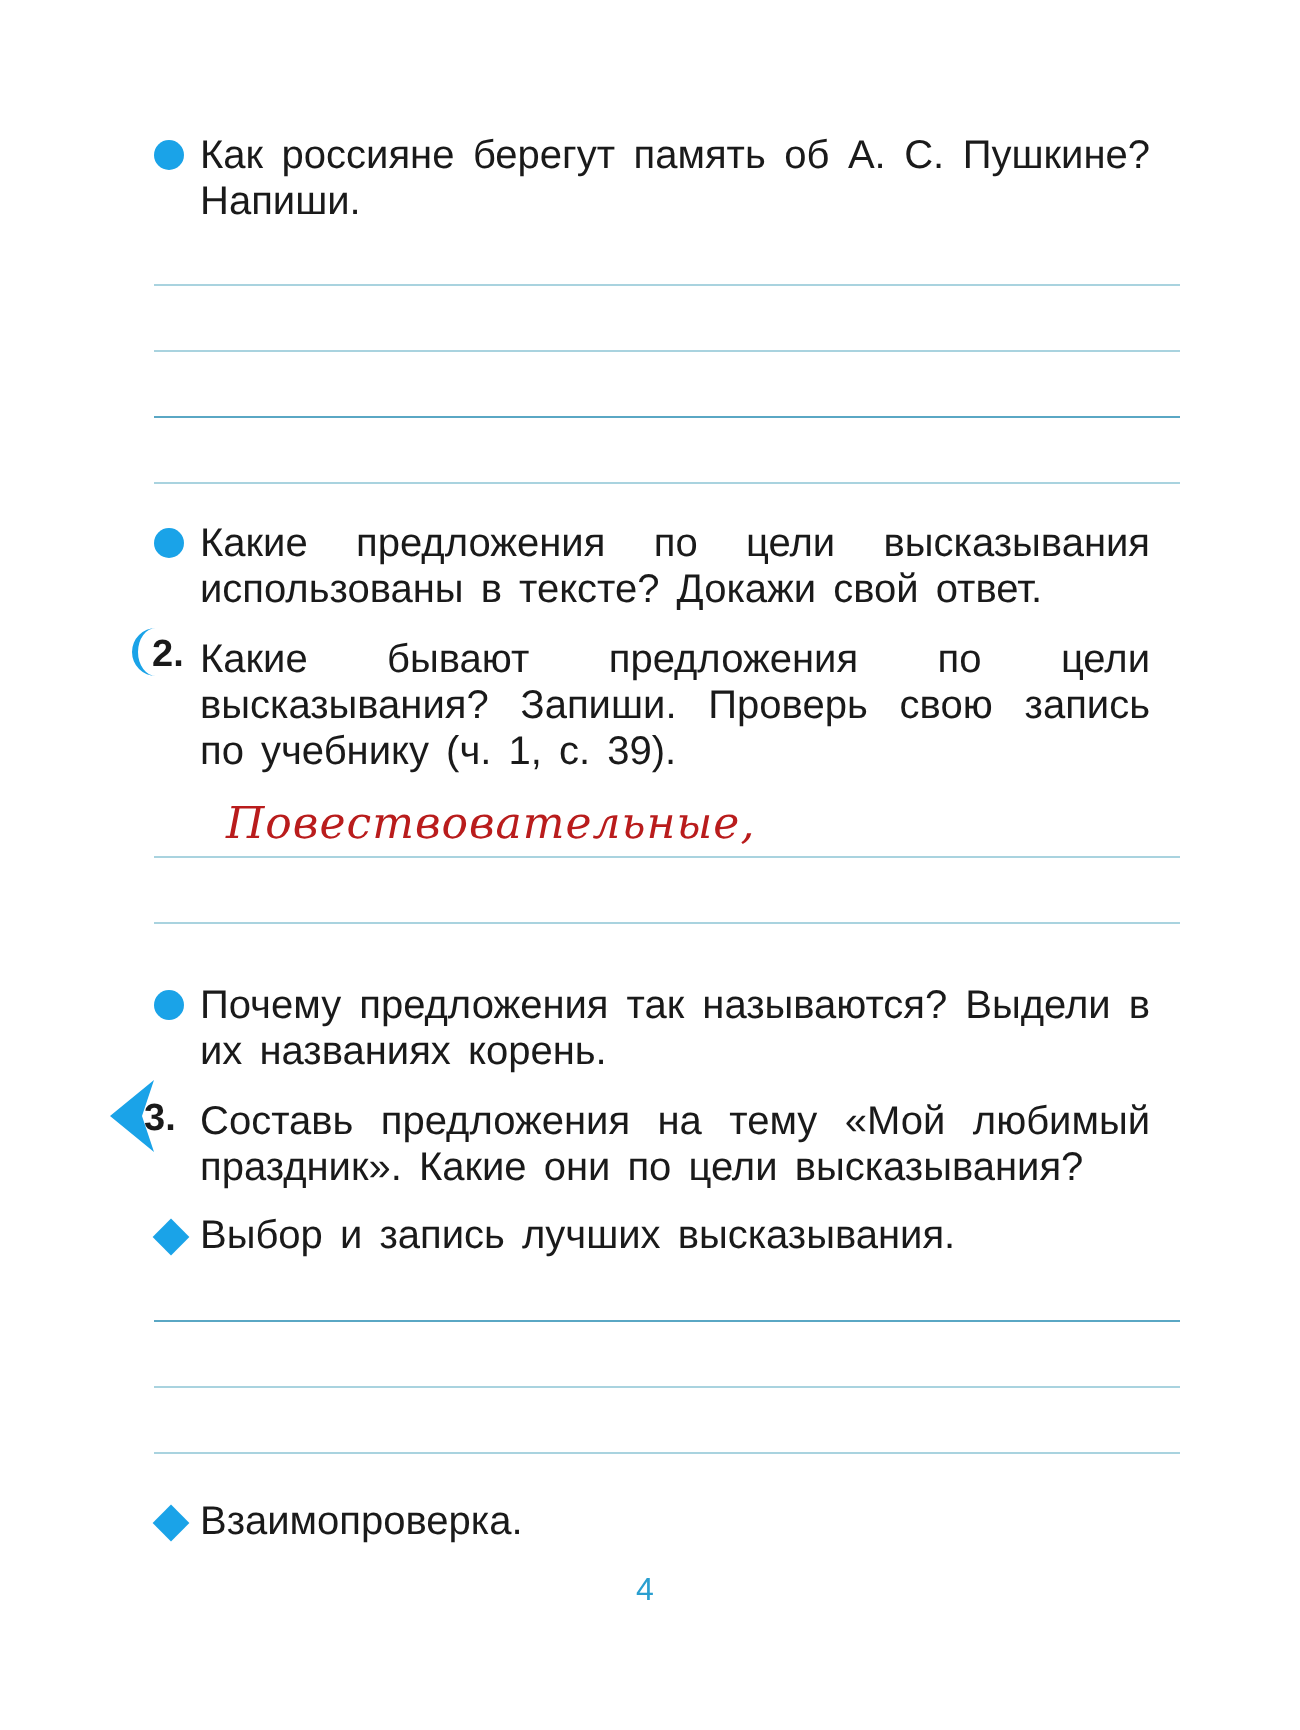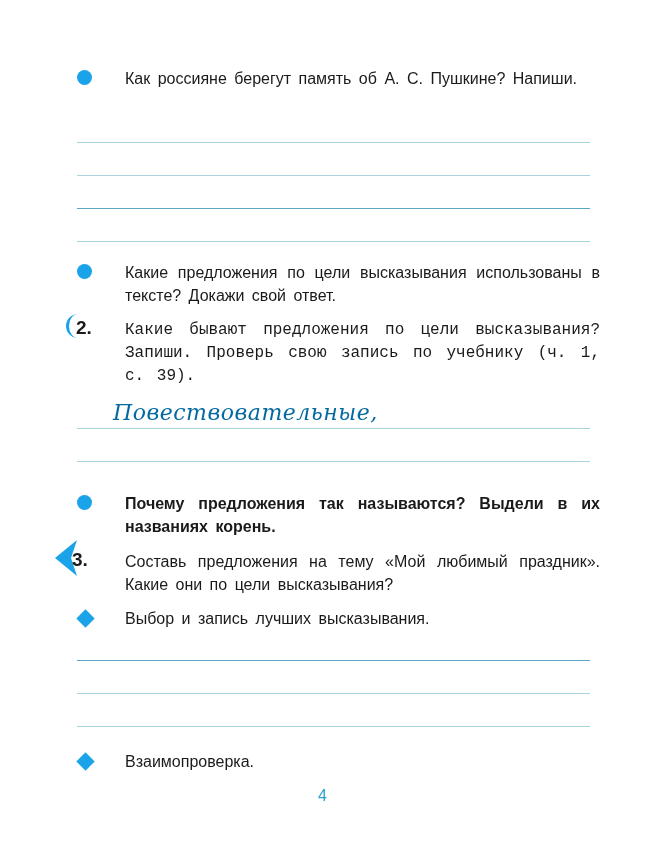--- a/index.html
+++ b/index.html
@@ -1,29 +1,29 @@
 <!DOCTYPE html>
 <html><head>
 <meta charset="utf-8">
 <style>
   html, body { margin:0; padding:0; }
   body {
     width:650px; height:865px; background:#ffffff; position:relative; overflow:hidden;
     font-family:"Liberation Sans", sans-serif; color:#1a1a1a;
   }
-  .block { position:absolute; left:125px; width:475px; font-size:16px; line-height:23px; text-align:justify; text-align-last:left; word-spacing:3px; }
+  .block { position:absolute; left:100px; width:475px; font-size:20px; line-height:23px; text-align:justify; text-align-last:left; word-spacing:3px; }
   .marker { position:absolute; }
   .dot { width:15px; height:15px; border-radius:50%; background:#1aa3e8; }
   .diamond { width:13px; height:13px; background:#1aa3e8; transform:rotate(45deg); }
   .num { position:absolute; font-weight:bold; font-size:19px; color:#1a1a1a; }
   .rule { position:absolute; left:77px; width:513px; height:1px; background:#a9d3df; }
   .rule.dark { background:#5aa7c4; }
   .cursive {
     position:absolute; left:113px; top:400px; font-family:"DejaVu Serif", serif; font-style:italic;
-    font-size:22px; color:#0369a1; letter-spacing:0.5px;
+    font-size:22px; color:#b91c1c; letter-spacing:0.5px;
   }
   .pagenum { position:absolute; left:318px; top:787px; font-size:16px; color:#2a9fd0; }
 </style>
 </head>
 <body>
 
 <div class="marker dot" style="left:77px;top:70px;"></div>
 <div class="block" style="top:67px;">Как россияне берегут память об А. С. Пушкине? Напиши.</div>
 
 <div class="rule" style="top:142px;"></div>
@@ -31,28 +31,28 @@
 <div class="rule dark" style="top:208px;"></div>
 <div class="rule" style="top:241px;"></div>
 
 <div class="marker dot" style="left:77px;top:264px;"></div>
 <div class="block" style="top:261px;">Какие предложения по цели высказывания использованы в тексте? Докажи свой ответ.</div>
 
 <svg class="marker" style="left:64px;top:312px;" width="22" height="28" viewBox="0 0 22 28">
   <path d="M14 2 A12 12 0 1 0 14 26 A9 12 0 1 1 14 2 Z" fill="#1aa3e8"></path>
 </svg>
 <div class="num" style="left:76px;top:317px;">2.</div>
-<div class="block" style="top:319px;font-family:Liberation Mono, monospace;">Какие бывают предложения по цели высказывания? Запиши. Проверь свою запись по учебнику (ч. 1, с. 39).</div>
+<div class="block" style="top:319px;">Какие бывают предложения по цели высказывания? Запиши. Проверь свою запись по учебнику (ч. 1, с. 39).</div>
 
 <div class="cursive">Повествовательные,</div>
 <div class="rule" style="top:428px;"></div>
 <div class="rule" style="top:461px;"></div>
 
 <div class="marker dot" style="left:77px;top:495px;"></div>
-<div class="block" style="top:492px;font-weight:bold;">Почему предложения так называются? Выдели в их названиях корень.</div>
+<div class="block" style="top:492px;">Почему предложения так называются? Выдели в их названиях корень.</div>
 
 <svg class="marker" style="left:55px;top:540px;" width="26" height="36" viewBox="0 0 26 36">
   <path d="M22 0 L0 18 L22 36 L16 18 Z" fill="#1aa3e8"></path>
 </svg>
 <div class="num" style="left:72px;top:549px;">3.</div>
 <div class="block" style="top:550px;">Составь предложения на тему «Мой любимый праздник». Какие они по цели высказывания?</div>
 
 <div class="marker diamond" style="left:79px;top:612px;"></div>
 <div class="block" style="top:607px;">Выбор и запись лучших высказывания.</div>
 

